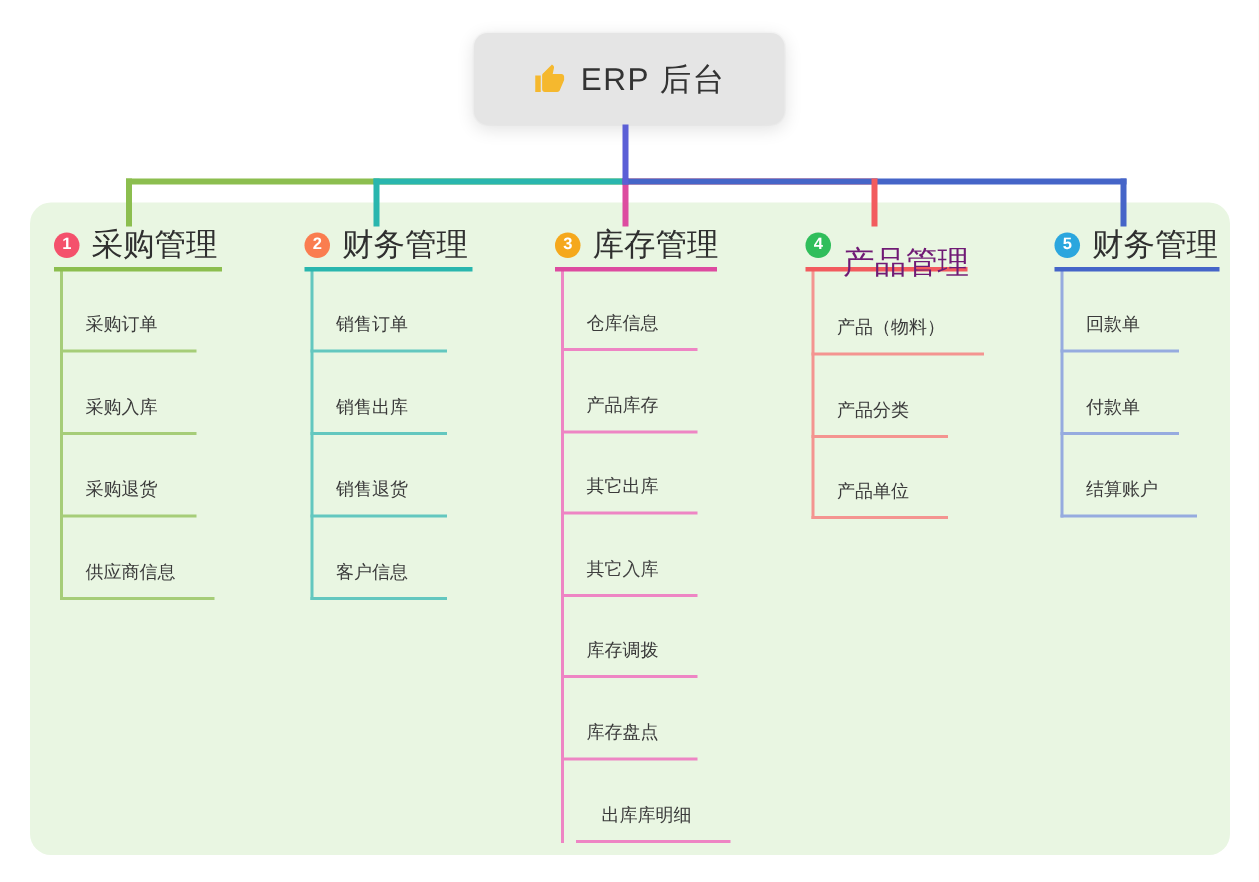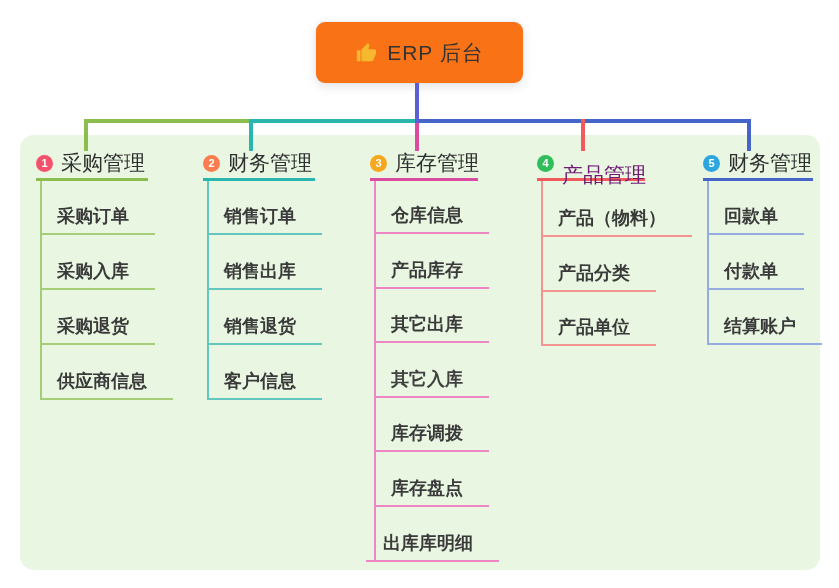--- a/index.html
+++ b/index.html
@@ -7,41 +7,41 @@
     position:relative;width:839px;height:588px;overflow:hidden;
     font-family:"Liberation Sans","DejaVu Sans",sans-serif;
     -webkit-font-smoothing:antialiased;
   }
   .panel{
     position:absolute;left:20px;top:135px;width:800px;height:435px;
     border-radius:14px;
   }
   .root-card{
     position:absolute;left:316px;top:22px;width:207px;height:61px;
-    background:#f97316;border-radius:9px;
+    background:#e5e5e5;border-radius:9px;
     box-shadow:0 3px 12px rgba(0,0,0,0.12), 0 0 0 1px rgba(0,0,0,0.02);
     display:flex;align-items:center;justify-content:center;gap:10px;
     z-index:5;
   }
   .root-label{font-size:21px;color:#333333;font-weight:500;letter-spacing:1px;}
   .line{position:absolute;}
   .branch-header{
     position:absolute;height:26px;display:flex;align-items:center;gap:8px;
     padding-bottom:2px;z-index:3;cursor:default;
   }
   .badge{
     width:17px;height:17px;border-radius:50%;flex:0 0 auto;
     display:flex;align-items:center;justify-content:center;
     color:#ffffff;font-size:11px;font-weight:bold;line-height:1;
   }
   .branch-label{font-size:21px;color:#2f2f2f;font-weight:500;white-space:nowrap;}
   .child-node{
     position:absolute;display:inline-block;white-space:nowrap;
-    font-size:18px;color:#3a3a3a;line-height:20px;
-    padding:0 26px 7px 17px;z-index:3;cursor:default;font-weight:bold;
+    font-size:12px;color:#3a3a3a;line-height:20px;
+    padding:0 26px 7px 17px;z-index:3;cursor:default;
   }
   .thumb-icon{width:22px;height:22px;flex:0 0 auto;}
 </style>
 </head>
 <body>
 
 <div id="stage">
   <div class="panel" id="panel" style="background: rgb(233, 246, 226);"></div>
 
   <div class="root-card">
@@ -86,21 +86,21 @@
         <span class="badge" style="background: rgb(245, 168, 28);">3</span>
         <span class="branch-label" style="color: rgb(47, 47, 47);">库存管理</span>
       </div>
       <div class="line" style="left: 374px; top: 180px; width: 2px; height: 382px; background: rgb(238, 133, 196); z-index: 2;"></div>
       <div class="child-node" style="left: 374px; top: 205px; border-bottom: 2px solid rgb(238, 133, 196); color: rgb(58, 58, 58);">仓库信息</div>
       <div class="child-node" style="left: 374px; top: 260px; border-bottom: 2px solid rgb(238, 133, 196); color: rgb(58, 58, 58);">产品库存</div>
       <div class="child-node" style="left: 374px; top: 314px; border-bottom: 2px solid rgb(238, 133, 196); color: rgb(58, 58, 58);">其它出库</div>
       <div class="child-node" style="left: 374px; top: 369px; border-bottom: 2px solid rgb(238, 133, 196); color: #404040;">其它入库</div>
       <div class="child-node" style="left: 374px; top: 423px; border-bottom: 2px solid rgb(238, 133, 196); color: rgb(58, 58, 58);">库存调拨</div>
       <div class="child-node" style="left: 374px; top: 478px; border-bottom: 2px solid rgb(238, 133, 196); color: rgb(58, 58, 58);">库存盘点</div>
-      <div class="child-node" style="left: 366px; top: 533px; border-bottom: 2px solid rgb(238, 133, 196); color: rgb(58, 58, 58);">出库库明细</div>
+      <div class="child-node" style="left: 384px; top: 533px; border-bottom: 2px solid rgb(238, 133, 196); color: rgb(58, 58, 58);">出库库明细</div>
       <div class="branch-header" style="left: 537px; top: 150px; width: 108px; border-bottom: 3px solid rgb(242, 91, 94);">
         <span class="badge" style="background: rgb(48, 190, 91);">4</span>
         <span class="branch-label" style="color: #701a75; margin-top: 24px;">产品管理</span>
       </div>
       <div class="line" style="left: 541px; top: 180px; width: 2px; height: 166px; background: rgb(244, 148, 144); z-index: 2;"></div>
       <div class="child-node" style="left: 541px; top: 208px; border-bottom: 2px solid rgb(244, 148, 144); color: rgb(58, 58, 58);">产品（物料）</div>
       <div class="child-node" style="left: 541px; top: 263px; border-bottom: 2px solid rgb(244, 148, 144); color: rgb(58, 58, 58);">产品分类</div>
       <div class="child-node" style="left: 541px; top: 317px; border-bottom: 2px solid rgb(244, 148, 144); color: rgb(58, 58, 58);">产品单位</div>
       <div class="branch-header" style="left: 703px; top: 150px; width: 110px; border-bottom: 3px solid rgb(69, 101, 200);">
         <span class="badge" style="background: rgb(43, 166, 222);">5</span>

